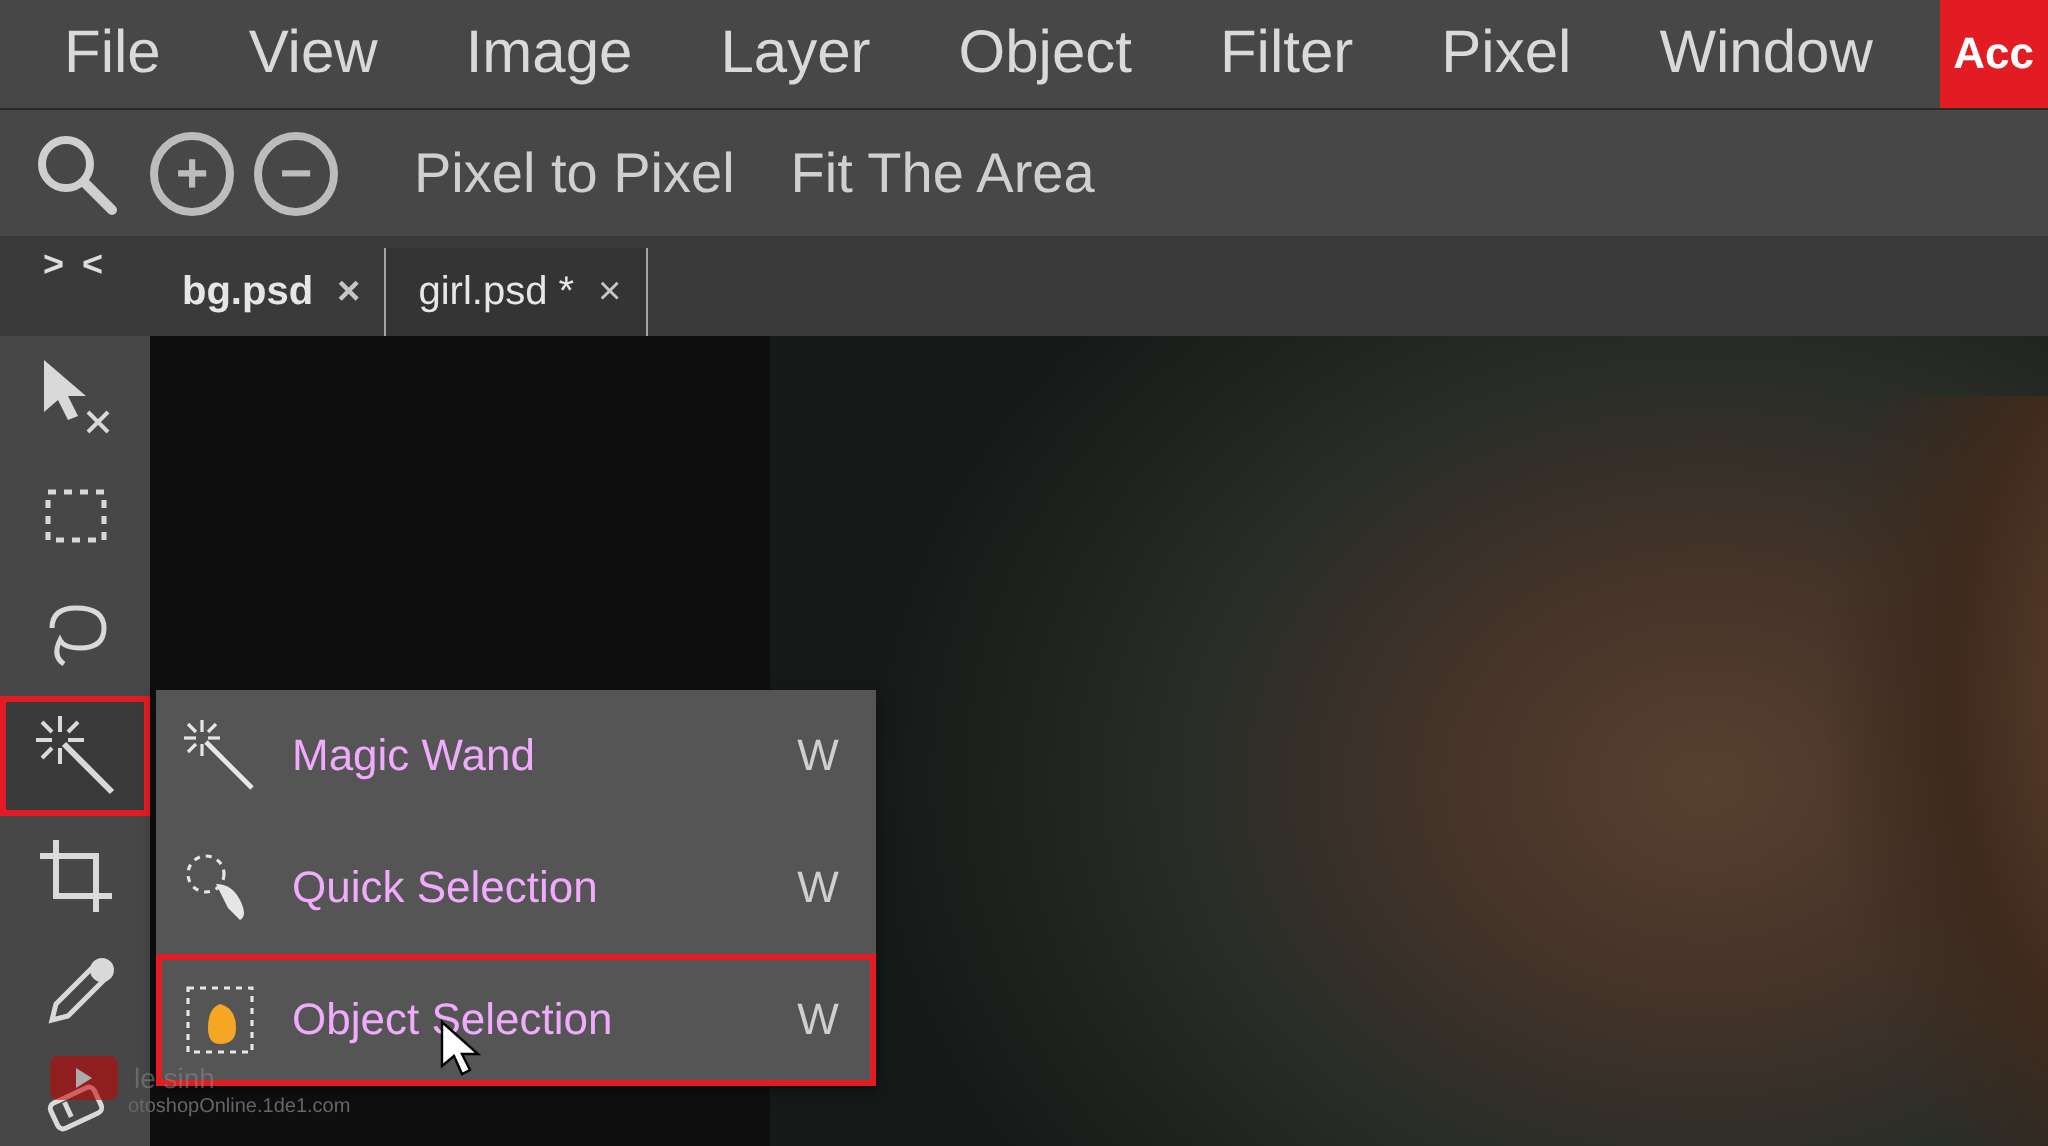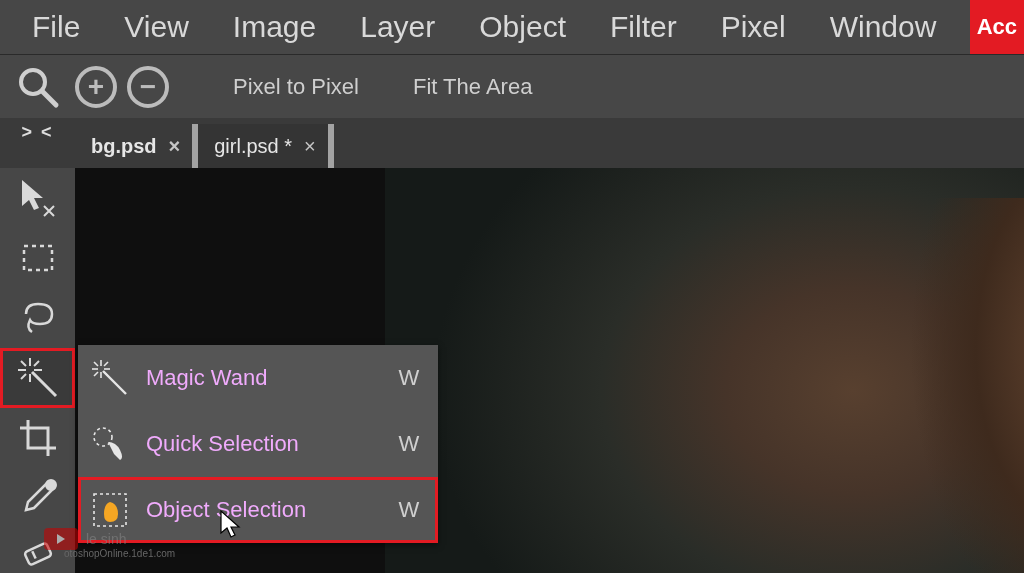--- a/index.html
+++ b/index.html
@@ -8,28 +8,28 @@
   
   .menubar{position:absolute;left:0;top:0;width:1024px;height:54px;background:#474747;display:flex;align-items:center;padding:0 0 0 10px}
   .menubar .mitem{font-size:30px;color:#d9d9d9;padding:0 22px;height:54px;line-height:54px;cursor:default}
   .menubar .acc{position:absolute;right:0;top:0;height:54px;padding:0 7px;background:#e31b23;color:#fff;font-size:22px;font-weight:600;line-height:54px}
 
   
   .optbar{position:absolute;left:0;top:54px;width:1024px;height:64px;background:#474747;border-top:1px solid #2a2a2a;display:flex;align-items:center}
   .magnifier{width:75px;height:64px;display:flex;align-items:center;justify-content:center}
   .magnifier svg{width:44px;height:44px}
   .circbtn{width:42px;height:42px;border-radius:50%;border:4px solid #bcbcbc;background:transparent;display:flex;align-items:center;justify-content:center;margin-right:10px;color:#bcbcbc;font-size:28px;font-weight:700;line-height:1}
-  .optlabel{font-size:22px;color:#cfcfcf;margin-left:54px}
+  .optlabel{font-size:28px;color:#cfcfcf;margin-left:28px}
 
   
   .bowtie{position:absolute;left:0;top:122px;width:75px;height:22px;text-align:center;font-size:18px;letter-spacing:2px;color:#ddd;font-weight:700}
 
   
   .tabstrip{position:absolute;left:75px;top:124px;height:44px;display:flex;align-items:stretch;background:#343434}
-  .tab{display:flex;align-items:center;padding:0 12px 0 16px;background:#343434;font-size:20px;color:#e6e6e6;border-right:6px solid #a3a3a3}
+  .tab{display:flex;align-items:center;padding:0 12px 0 16px;background:#343434;font-size:20px;color:#e6e6e6;border-right:1px solid #a3a3a3}
   .tab.active{font-weight:700;background:#3a3a3a}
   .tab .x{margin-left:12px;font-size:20px;color:#c6c6c6}
 
   
   .toolcol{position:absolute;left:0;top:168px;width:75px;height:405px;background:#474747}
   .tool{width:75px;height:60px;display:flex;align-items:center;justify-content:center}
   .tool.active{outline:3px solid #e31b23;outline-offset:-3px;background:#3a3a3a}
   .tool svg{width:44px;height:44px;stroke:#d9d9d9;fill:none;stroke-width:2}
 
   
@@ -47,21 +47,21 @@
   .flyicon{width:40px;height:40px;margin-right:16px;display:flex;align-items:center;justify-content:center}
   .flyicon svg{width:40px;height:40px}
   .flylabel{font-size:22px;color:#f0abfc;flex:1}
   .flykey{font-size:22px;color:#cfcfcf;width:26px;text-align:center}
 
   
   .cursor{position:absolute;left:219px;top:509px;pointer-events:none}
   .cursor svg{width:24px;height:30px}
 
   
-  .wm{position:absolute;left:44px;top:528px;display:flex;align-items:center;opacity:.55}
+  .wm{position:absolute;left:25px;top:528px;display:flex;align-items:center;opacity:.55}
   .yt{width:34px;height:22px;background:#cc0000;border-radius:4px;display:flex;align-items:center;justify-content:center;margin-right:8px}
   .yt::after{content:"";border-left:8px solid #fff;border-top:5px solid transparent;border-bottom:5px solid transparent}
   .wmtext{font-size:14px;color:#888}
   .wmtext2{font-size:10px;color:#666;position:absolute;left:64px;top:548px}
 </style>
 </head>
 <body>
 
 <div class="menubar">
   <div class="mitem">File</div>

